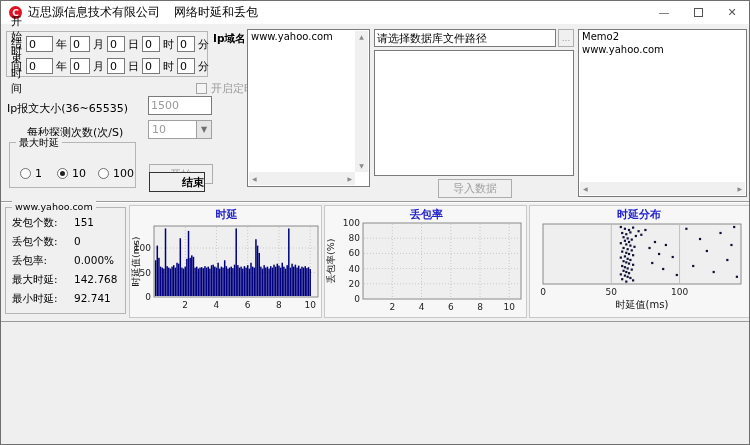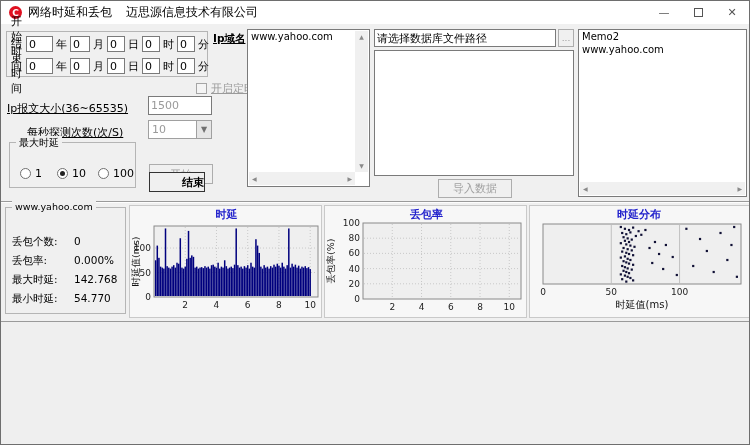--- a/index.html
+++ b/index.html
@@ -14,21 +14,21 @@
   .win-controls { position:absolute; right:0; top:0; height:23px; display:flex; }
   .win-btn { width:34px; height:23px; display:flex; align-items:center; justify-content:center; color:#555; font-size:11px; cursor:default; }
   .max-glyph { width:9px; height:9px; border:1px solid #555; display:inline-block; }
 
   .body { position:absolute; left:0; top:23px; width:748px; height:420px; background:#f0f0f0; }
 
   
   .groupbox { position:absolute; border:1px solid #b5b5b5; }
   .groupbox .caption { position:absolute; top:-7px; left:6px; background:#f0f0f0; padding:0 3px; font-size:10px; }
 
-  .lbl { position:absolute; white-space:nowrap;text-decoration:underline; }
+  .lbl { position:absolute; white-space:nowrap; }
   .lbl.dis { color:#9a9a9a;padding-left:48px; }
 
   .edit { position:absolute; background:#fff; border:1px solid #7a7a7a; font-family:inherit; font-size:11px; padding:0 2px; }
   .edit.dis { color:#9a9a9a; }
   .edit-sm { width:27px; height:16px; background:#fff; border:1px solid #7a7a7a; font-family:inherit; font-size:11px; padding:0 2px; }
 
   .time-row { display:flex; align-items:center; gap:3px; padding-left:4px; height:20px; margin-top:2px; }
   .time-row .tr-label { margin-right:1px; }
 
   .btn { position:absolute; background:#f0f0f0; border:1px solid #adadad; font-family:inherit; font-size:11px; text-align:center; cursor:default; }
@@ -63,22 +63,22 @@
 
   .bottom-panel { position:absolute; left:0; top:297px; width:748px; height:122px; background:#efefef; border-top:1px solid #9a9a9a; }
 </style>
 </head>
 <body>
 
 <div class="window">
 
   <div class="titlebar">
     <div class="app-icon">C</div>
+    <span class="title-text">迈思源信息技术有限公司</span>
     <span class="title-text">网络时延和丢包</span>
-    <span class="title-text">迈思源信息技术有限公司</span>
     <div class="win-controls">
       <div class="win-btn">—</div>
       <div class="win-btn">
           <span class="max-glyph"></span>
         </div>
       <div class="win-btn">✕</div>
     </div>
   </div>
 
   <div class="body">
@@ -167,35 +167,39 @@
       <div class="sb-h full">
         <span class="sb-arrow">◀</span>
         <span class="sb-arrow">▶</span>
       </div>
     </div>
 
     <div class="divider"></div>
 
     <div class="groupbox" style="left:4px; top:183px; width:121px; height:107px; background:#f0f0f0;">
       <span class="caption" style="font-size:9.5px;">www.yahoo.com</span>
+      <div class="stats-row" style="top:8px;">
+          <span class="sl">发包个数:</span>
+          <span class="sv">151</span>
+        </div>
       <div class="stats-row" style="top:27px;">
           <span class="sl">丢包个数:</span>
           <span class="sv">0</span>
         </div>
       <div class="stats-row" style="top:46px;">
           <span class="sl">丢包率:</span>
           <span class="sv">0.000%</span>
         </div>
       <div class="stats-row" style="top:65px;">
           <span class="sl">最大时延:</span>
           <span class="sv">142.768</span>
         </div>
       <div class="stats-row" style="top:84px;">
           <span class="sl">最小时延:</span>
-          <span class="sv">54.770</span>
+          <span class="sv">92.741</span>
         </div>
     </div>
 
     <div class="chart-panel" style="left:128px; top:181px; width:193px; height:113px;"><svg width="193" height="113">
           <text x="96.5" y="12" text-anchor="middle" font-size="11" font-weight="bold" fill="#2222cc" font-family="DejaVu Sans, sans-serif">时延</text>
           <rect x="24" y="20" width="164" height="71" fill="#efefef" stroke="#8a8a8a" stroke-width="1"></rect>
           <text x="21" y="94" text-anchor="end" font-size="9" fill="#222222" font-family="DejaVu Sans, sans-serif">0</text>
           <line x1="25" y1="66.51724137931035" x2="187" y2="66.51724137931035" stroke="#c9c9c9" stroke-width="1" stroke-dasharray="1,2"></line>
           <text x="21" y="69.51724137931035" text-anchor="end" font-size="9" fill="#222222" font-family="DejaVu Sans, sans-serif">50</text>
           <line x1="25" y1="42.03448275862068" x2="187" y2="42.03448275862068" stroke="#c9c9c9" stroke-width="1" stroke-dasharray="1,2"></line>

